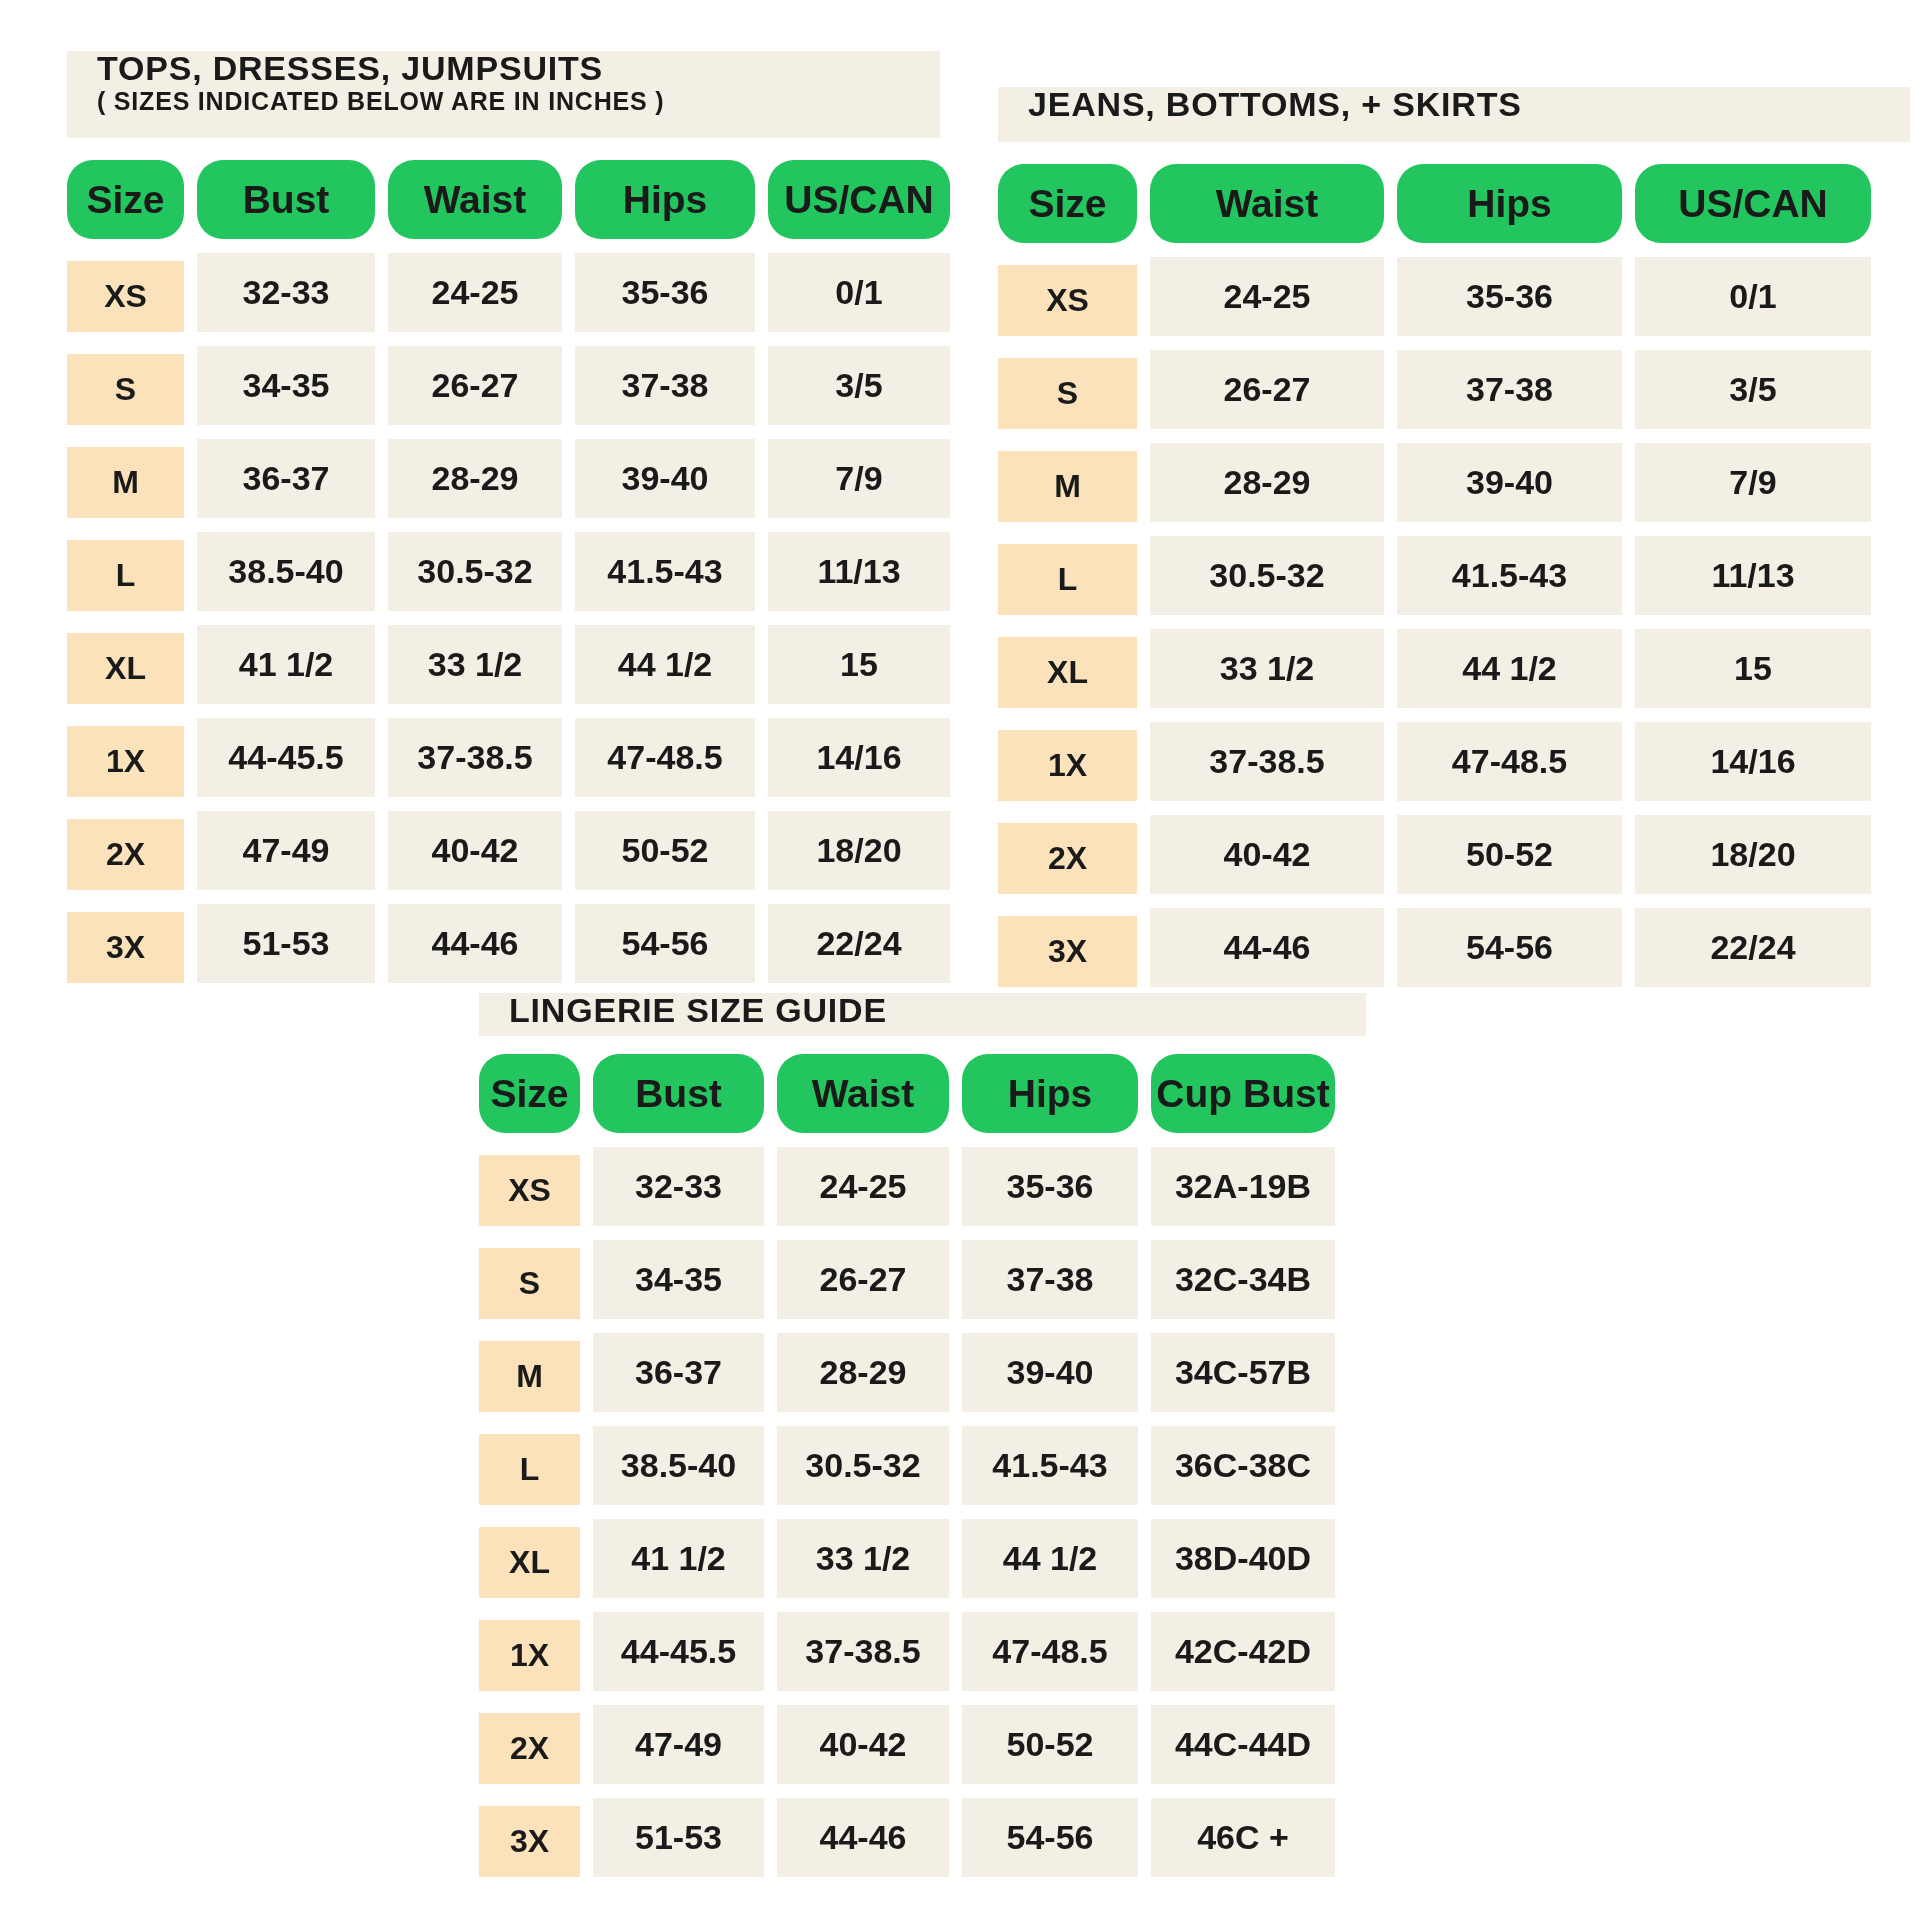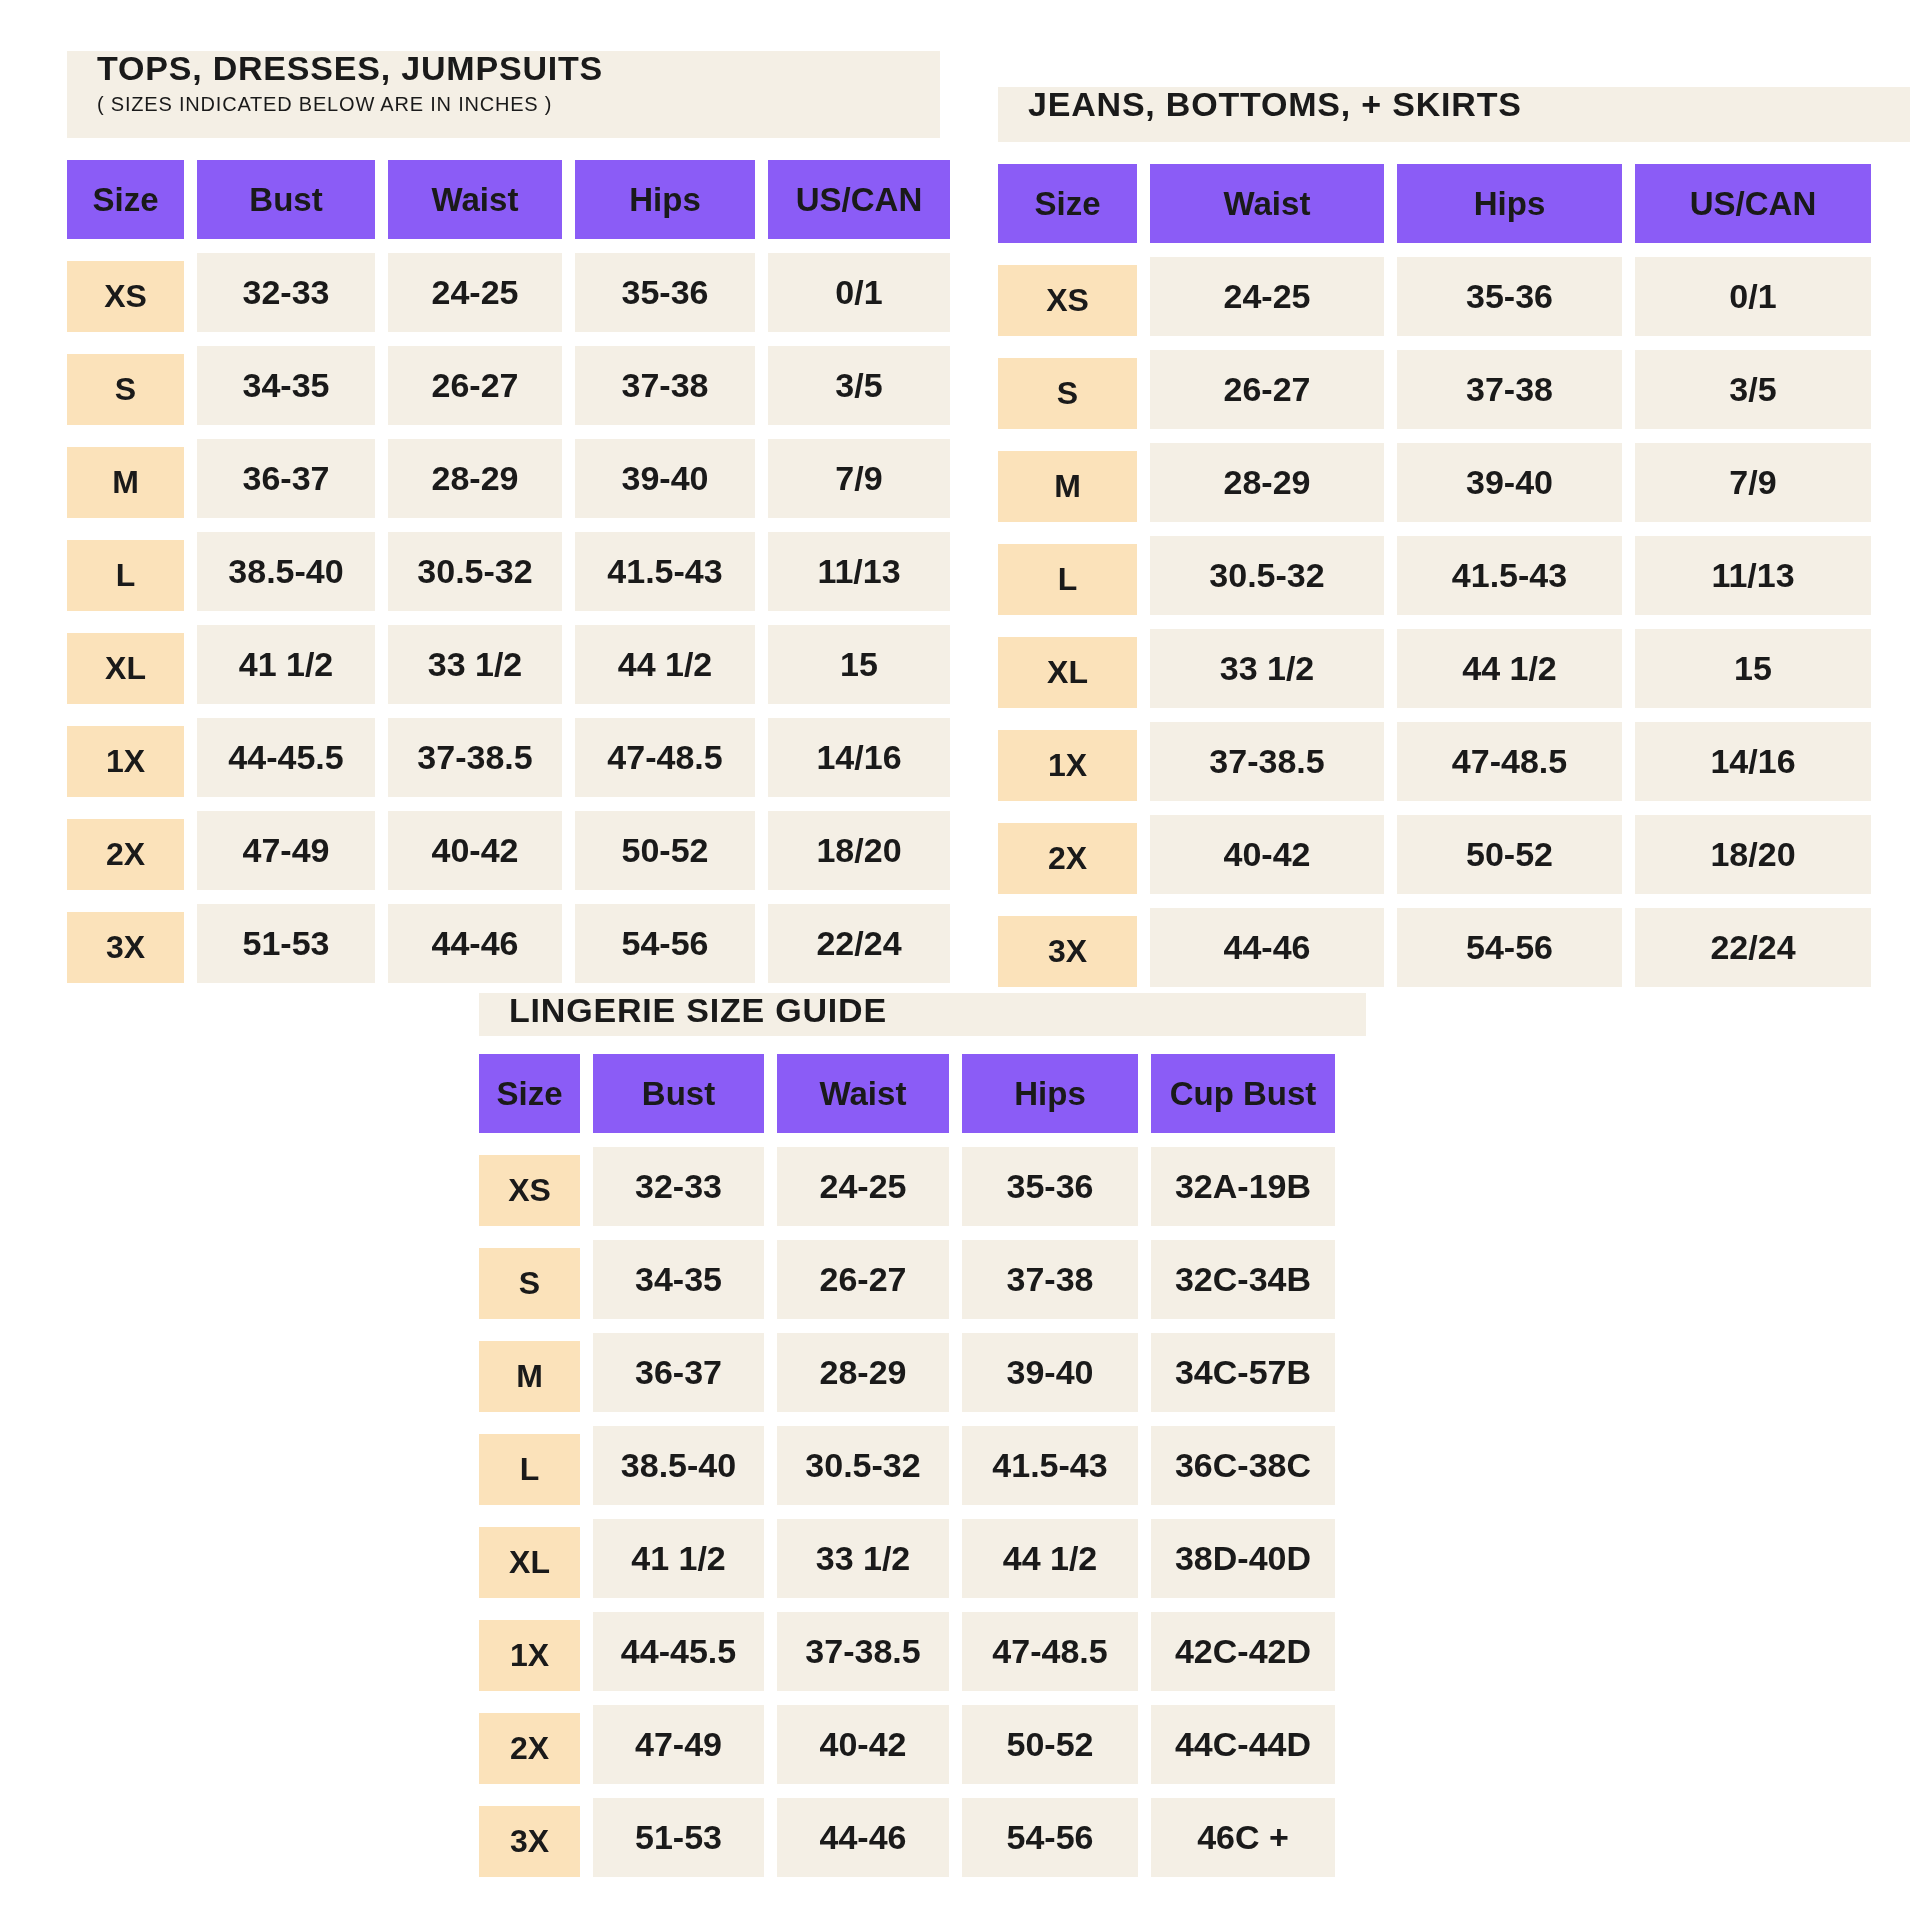--- a/index.html
+++ b/index.html
@@ -31,45 +31,45 @@
     box-sizing: border-box;
   }
   .title-main {
     font-weight: 700;
     font-size: 34px;
     letter-spacing: 0.8px;
     line-height: 1.05;
     white-space: nowrap;
   }
   .title-sub {
-    font-weight: 400;
-    font-size: 20px;
+    font-weight: 700;
+    font-size: 25px;
     letter-spacing: 0.8px;
-    margin-top: 6px;
     white-space: nowrap;
   }
   .grid {
     display: grid;
     gap: 14px 13px;
     grid-auto-rows: 79px;
   }
   #tops-grid     { grid-template-columns: 117px 178px 174px 180px 182px; margin-top: 22px; }
   #jeans-grid    { grid-template-columns: 139px 234px 225px 236px;       margin-top: 22px; }
   #lingerie-grid { grid-template-columns: 101px 171px 172px 176px 184px; margin-top: 18px; }
   .cell {
     display: flex;
     align-items: center;
     justify-content: center;
     font-weight: 700;
     text-align: center;
     white-space: nowrap;
   }
   .cell.head {
-    background: #8b5cf6;
-    font-size: 33px;
+    background: #22c55e;
+    font-size: 39px;
+    border-radius: 26px;
   }
   .cell.size {
     background: #fbe2ba;
     font-size: 32px;
     margin-top: 8px;
   }
   .cell.data {
     background: #f4efe5;
     font-size: 34px;
   }

